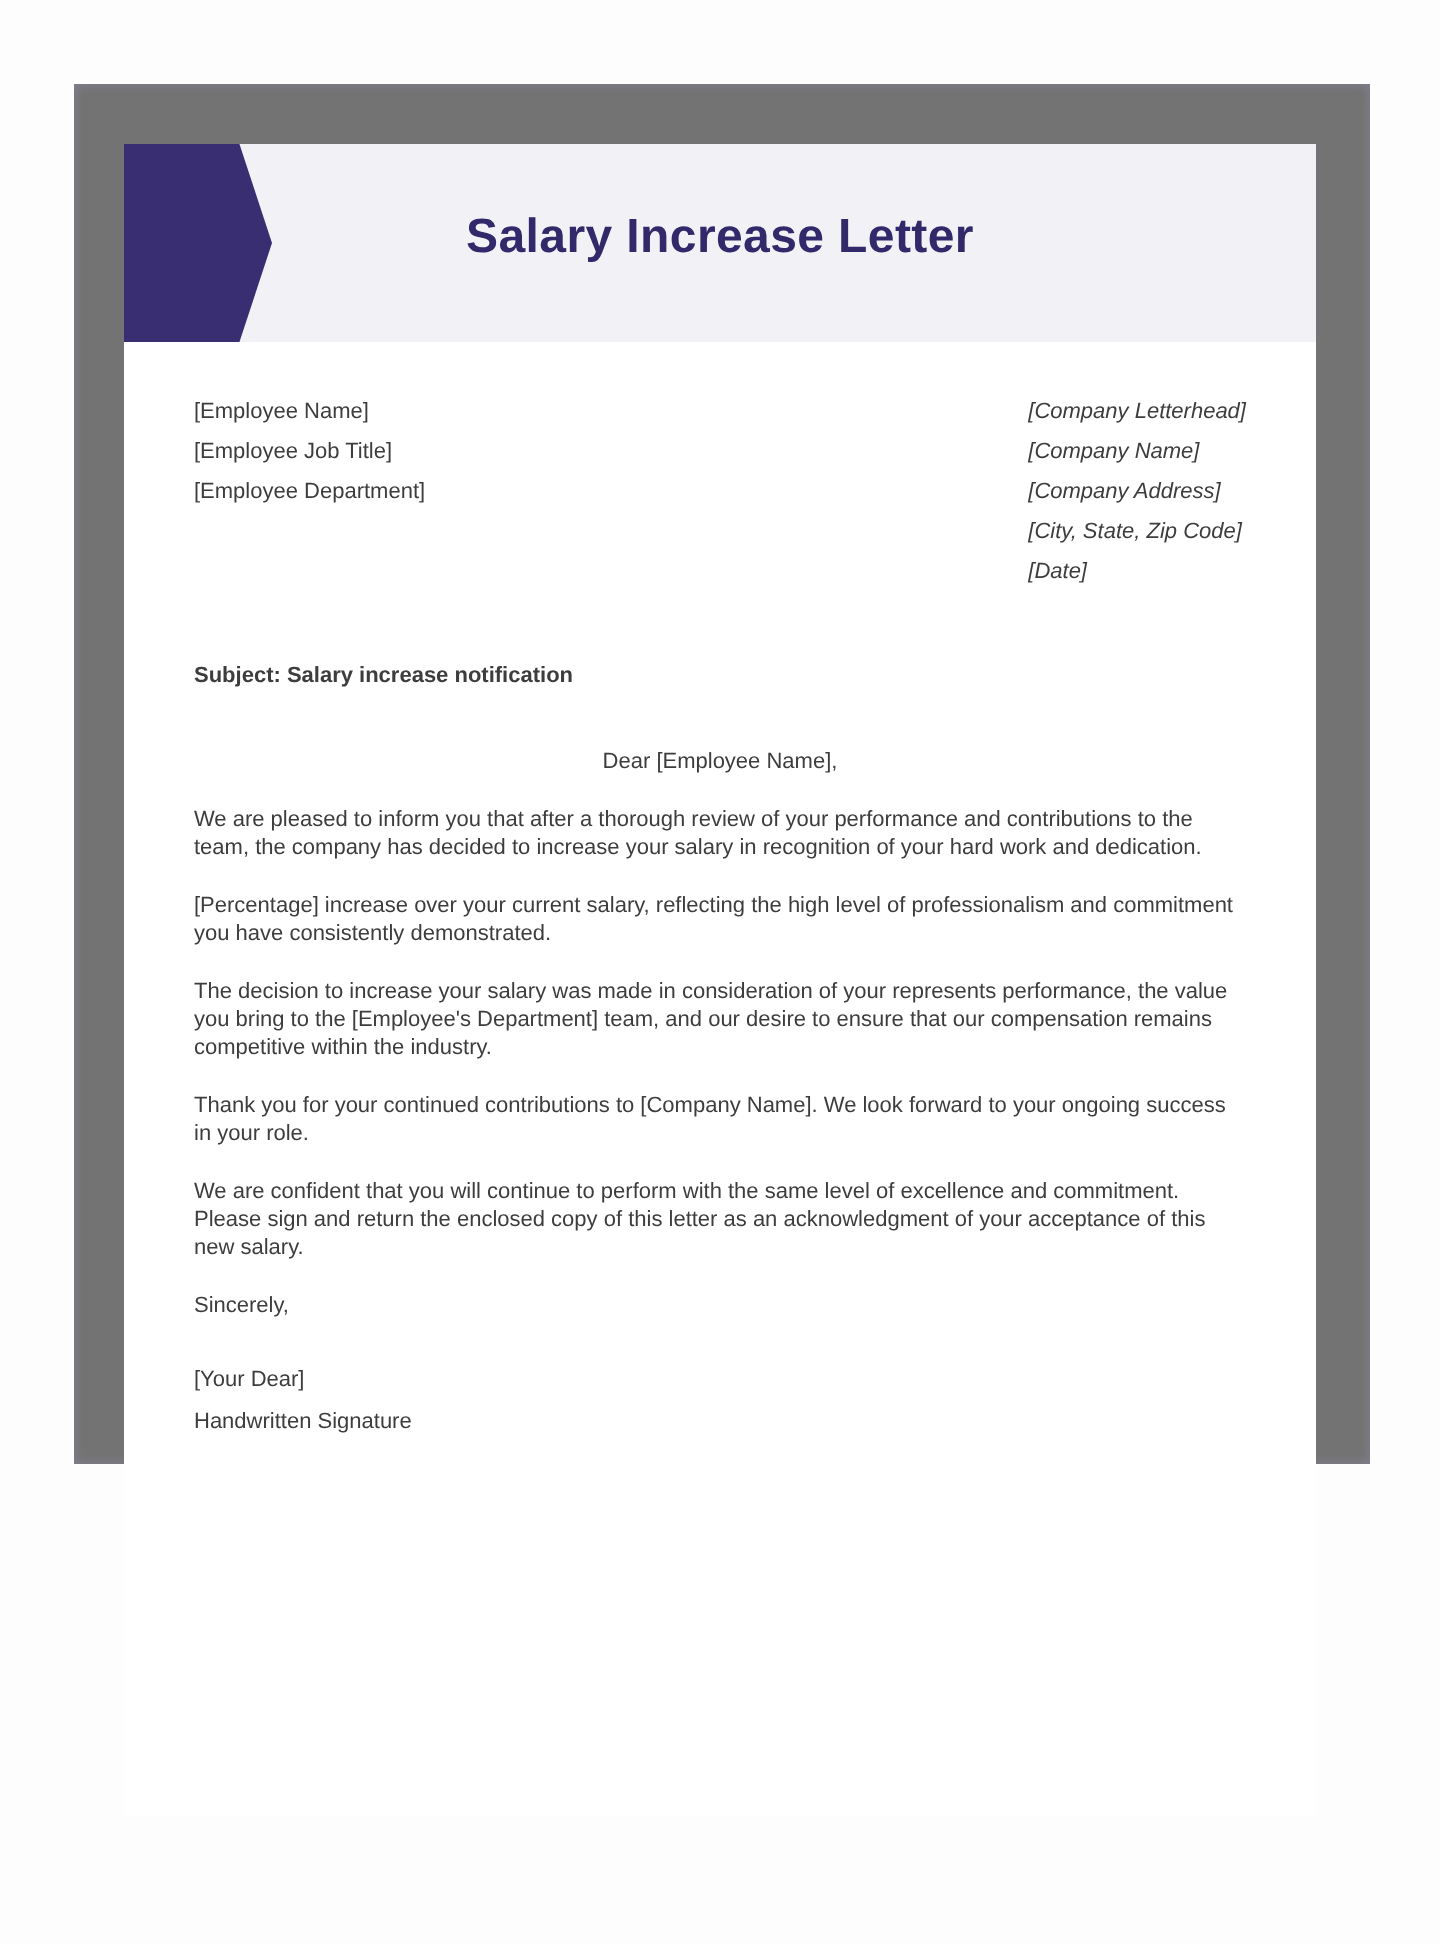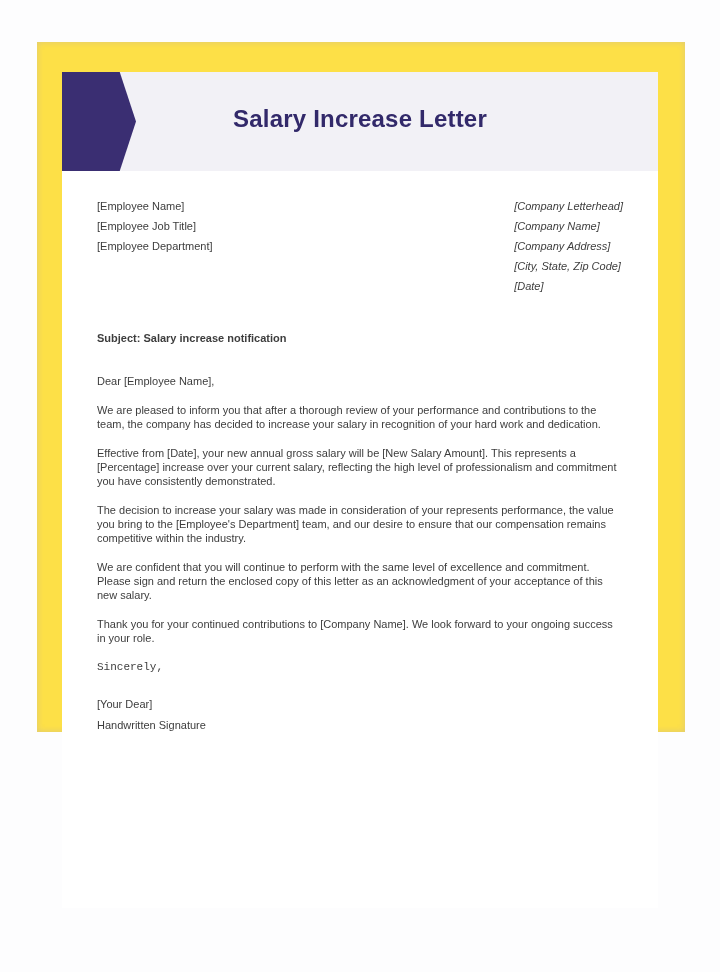--- a/index.html
+++ b/index.html
@@ -14,21 +14,21 @@
     height: 972px;
     background: #fdfdfe;
     overflow: hidden;
   }
   .frame {
     position: absolute;
     left: 37px;
     top: 42px;
     width: 648px;
     height: 690px;
-    background: #fde047;
+    background: #737373;
     box-shadow: inset 0 0 6px rgba(160,158,220,0.35);
   }
   .page {
     position: absolute;
     left: 25px;
     top: 30px;
     width: 596px;
     height: 836px;
     background: #ffffff;
   }
@@ -80,31 +80,31 @@
   .subject-line {
     margin-top: 35px;
     font-weight: bold;
     line-height: 14px;
     white-space: nowrap;
   }
   .greeting-line {
     margin-top: 29px;
     line-height: 14px;
     white-space: nowrap;
+    text-align: center;
   }
   .body-para {
     margin: 15px 0 0 0;
     line-height: 14px;
   }
   .body-line { white-space: nowrap; }
   .closing-line {
     margin-top: 15px;
     line-height: 14px;
     white-space: nowrap;
-    font-family: Liberation Mono, monospace;
   }
   .signature-block {
     margin-top: 20px;
     line-height: 21px;
   }
   .signature-block div { white-space: nowrap; }
 </style>
 </head>
 <body>
 
@@ -137,40 +137,39 @@
         <div class="subject-line">Subject: Salary increase notification</div>
 
         <div class="greeting-line">Dear [Employee Name],</div>
 
         <div class="body-para">
           <div class="body-line">We are pleased to inform you that after a thorough review of your performance and contributions to the</div>
           <div class="body-line">team, the company has decided to increase your salary in recognition of your hard work and dedication.</div>
         </div>
 
         <div class="body-para">
-          <div class="body-line">Effective from [Date], your new annual gross salary will be [New Salary Amount]. This represents a</div>
           <div class="body-line">[Percentage] increase over your current salary, reflecting the high level of professionalism and commitment</div>
           <div class="body-line">you have consistently demonstrated.</div>
         </div>
 
         <div class="body-para">
           <div class="body-line">The decision to increase your salary was made in consideration of your represents performance, the value</div>
           <div class="body-line">you bring to the [Employee's Department] team, and our desire to ensure that our compensation remains</div>
           <div class="body-line">competitive within the industry.</div>
         </div>
 
         <div class="body-para">
+          <div class="body-line">Thank you for your continued contributions to [Company Name]. We look forward to your ongoing success</div>
+          <div class="body-line">in your role.</div>
+        </div>
+
+        <div class="body-para">
           <div class="body-line">We are confident that you will continue to perform with the same level of excellence and commitment.</div>
           <div class="body-line">Please sign and return the enclosed copy of this letter as an acknowledgment of your acceptance of this</div>
           <div class="body-line">new salary.</div>
-        </div>
-
-        <div class="body-para">
-          <div class="body-line">Thank you for your continued contributions to [Company Name]. We look forward to your ongoing success</div>
-          <div class="body-line">in your role.</div>
         </div>
 
         <div class="closing-line">Sincerely,</div>
 
         <div class="signature-block">
           <div>[Your Dear]</div>
           <div>Handwritten Signature</div>
         </div>
 
       </div>

